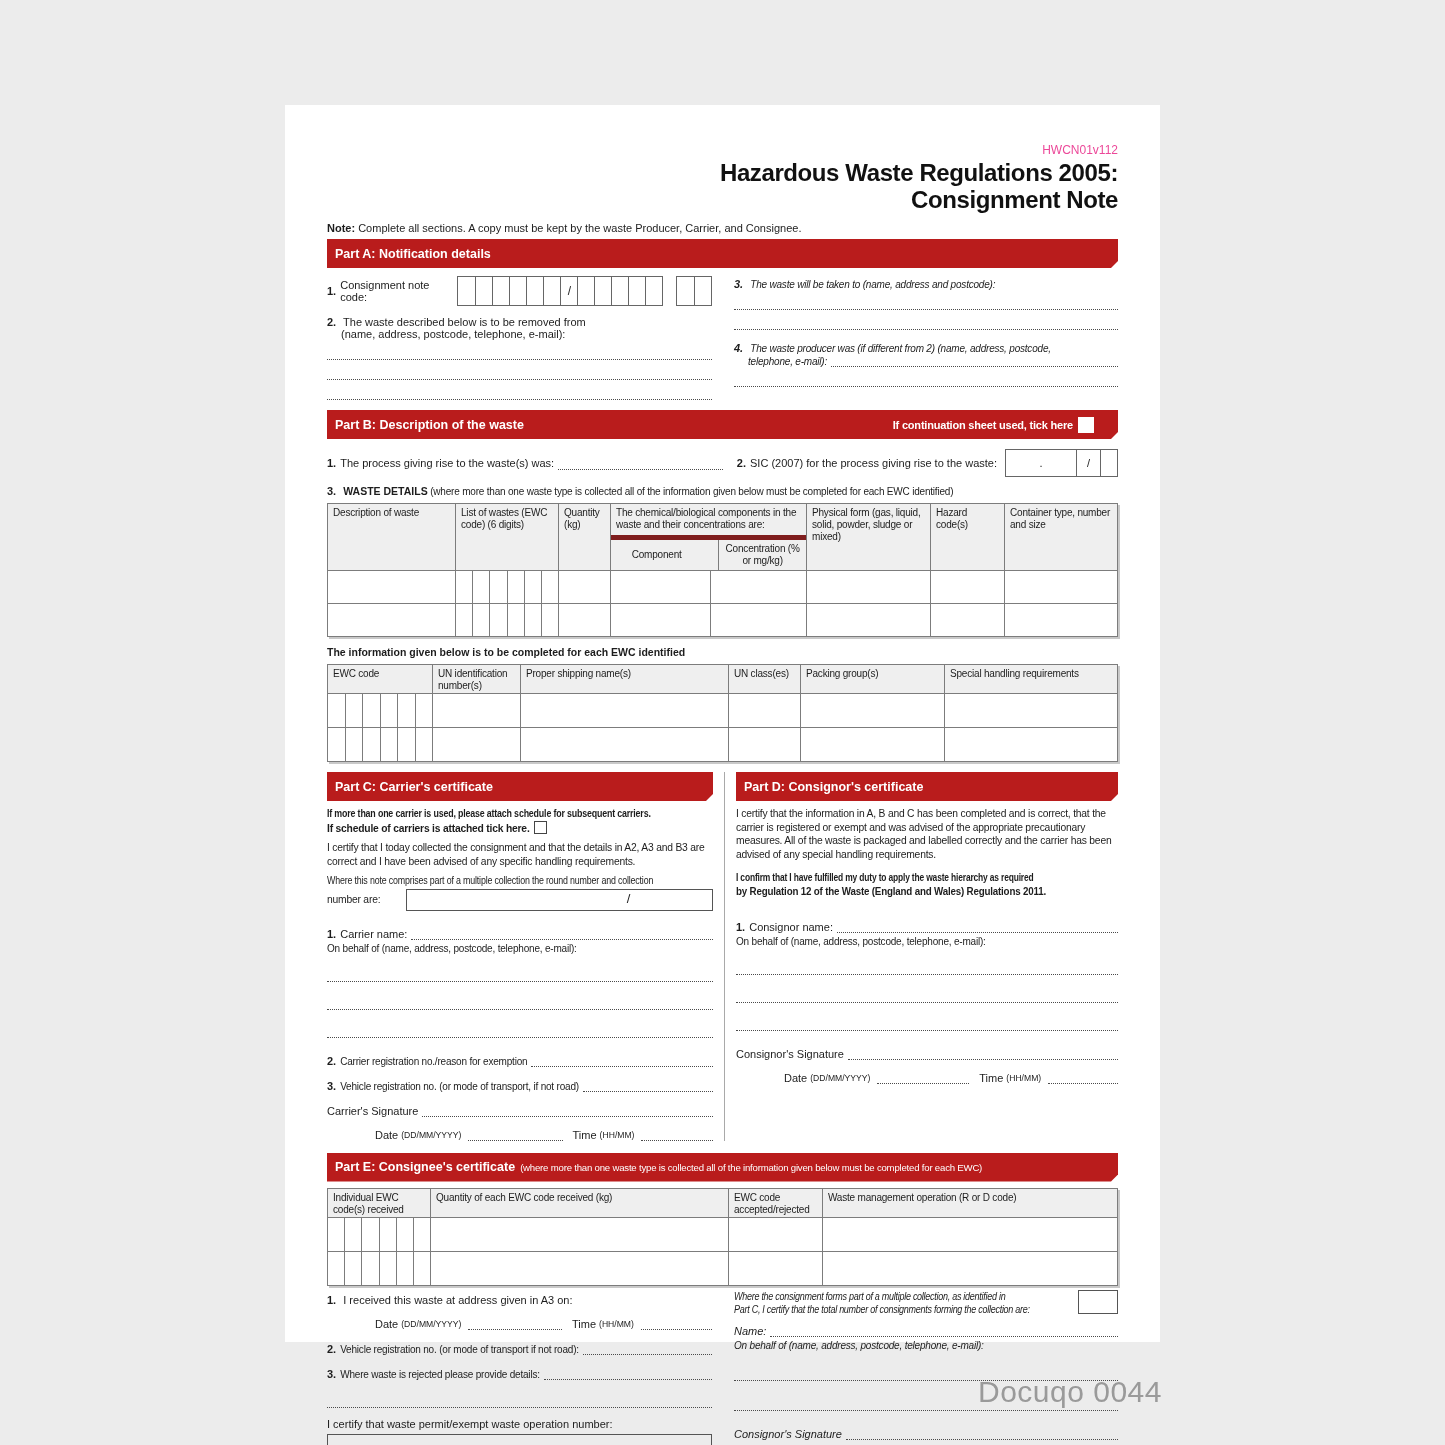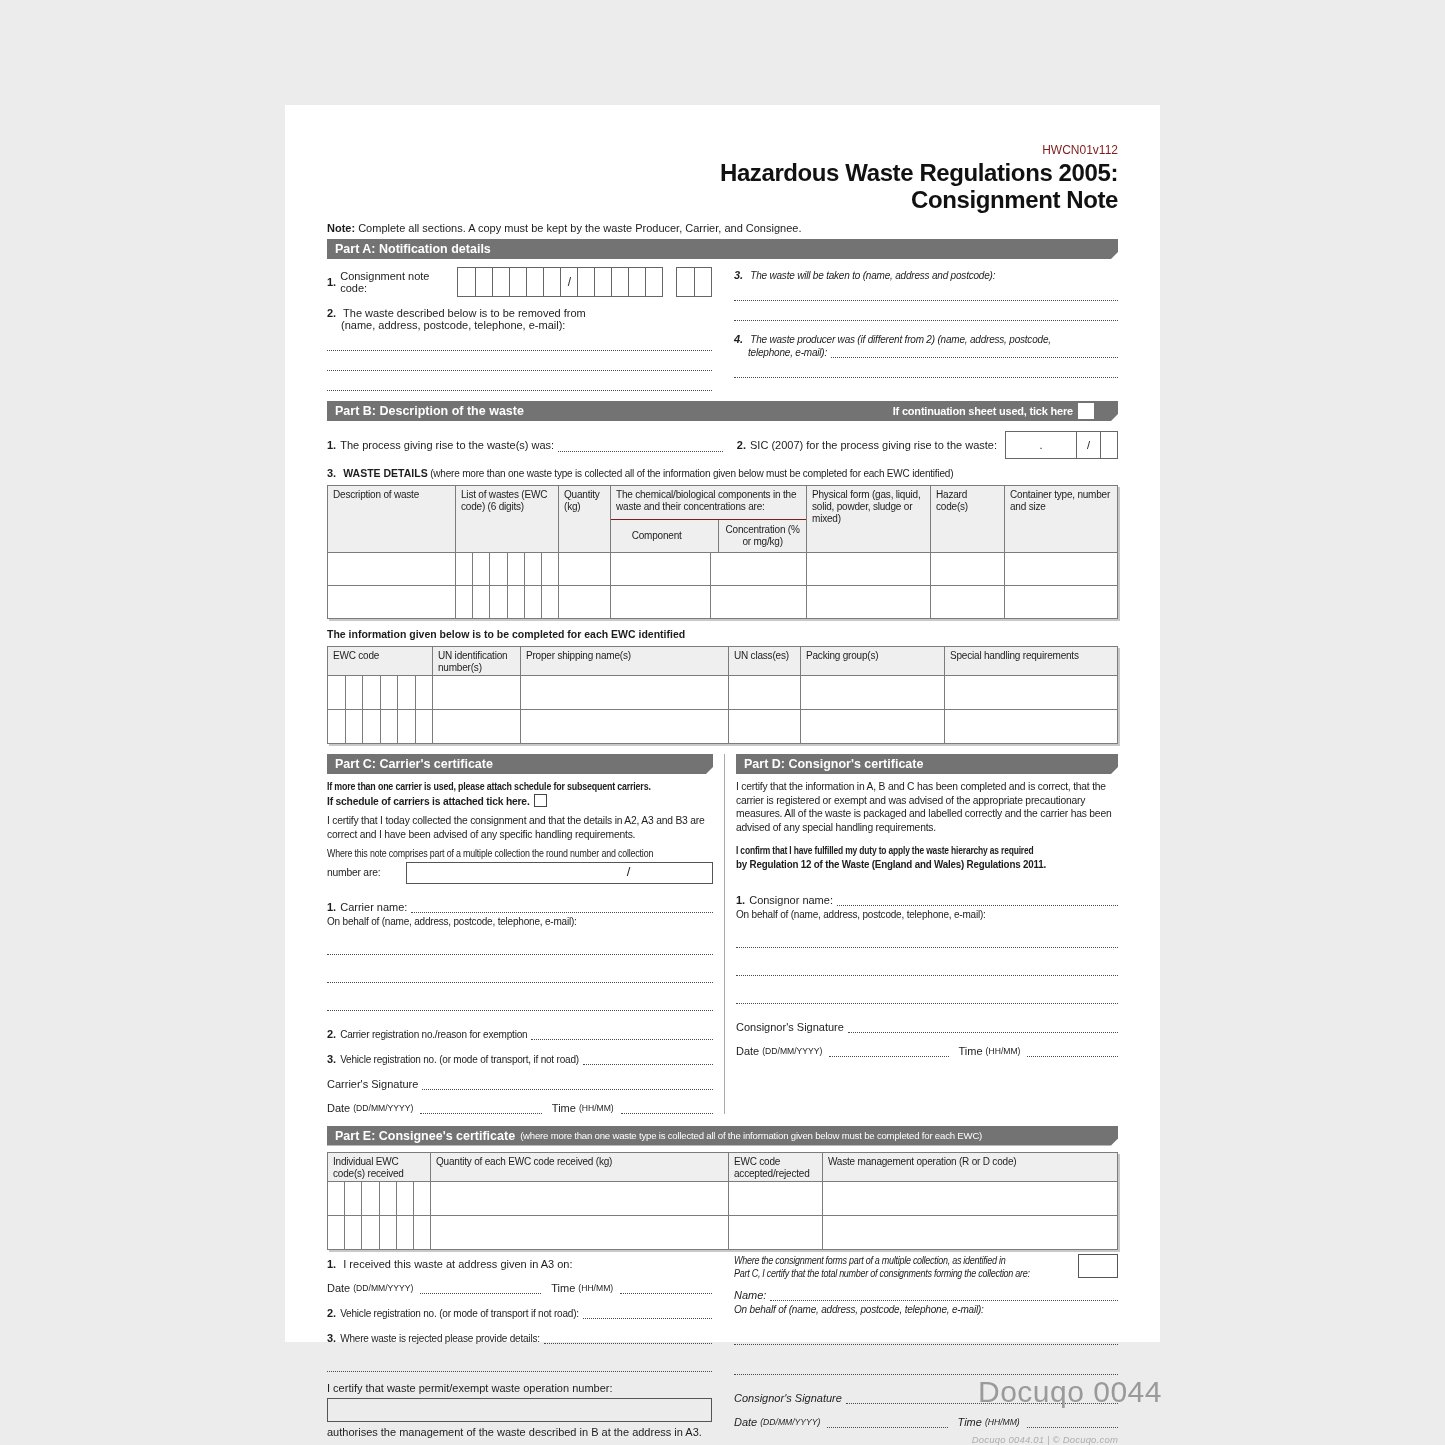--- a/index.html
+++ b/index.html
@@ -11,28 +11,28 @@
     position:relative;
   }
   .page {
     position:absolute; left:285px; top:105px;
     width:875px; height:1237px;
     background:#ffffff;
     padding:0 42px;
     font-size:11px;
   }
   
-  .doc-code { margin-top:38px; text-align:right; font-size:12px; color:#7f1d1d; }
+  .doc-code { margin-top:38px; text-align:right; font-size:12px; color:#ec4899; }
   .title { text-align:right; font-size:24px; line-height:27px; font-weight:bold; letter-spacing:-0.4px; margin-top:2px; color:#111; }
   .note-line { font-size:11px; margin-top:9px; margin-bottom:5px; }
 
   
   .bar {
-    background:#737373; color:#fff; font-weight:bold; font-size:12.5px;
-    height:20px; display:flex; align-items:center; padding:0 8px;
+    background:#b91c1c; color:#fff; font-weight:bold; font-size:12.5px;
+    height:29px; display:flex; align-items:center; padding:0 8px;
     clip-path: polygon(0 0, 100% 0, 100% calc(100% - 7px), calc(100% - 7px) 100%, 0 100%);
   }
   .bar .bar-right { margin-left:auto; display:flex; align-items:center; gap:5px; padding-right:16px; }
   .bar .bar-cb { width:16px; height:16px; background:#fff; }
   .bar-sub { font-weight:normal; font-size:9.6px; letter-spacing:-0.2px; margin-left:5px; }
 
   .num { font-weight:bold; margin-right:4px; }
   .row { display:flex; align-items:flex-end; }
   .rowc { display:flex; align-items:center; }
   .ldr { flex:1; border-bottom:1.6px dotted #4a4a4a; height:13px; margin-left:4px; min-width:20px; }
@@ -68,21 +68,21 @@
   .th .td { background:#efefef; }
   .td.nopad { padding:0; }
   .subdiv { display:flex; padding:0; }
   .subdiv i { flex:1; border-left:1px solid #7c7c7c; }
   .subdiv i:first-child { border-left:none; }
   
   .c1{width:127px} .c2{width:103px} .c3{width:52px} .c4{width:196px} .c4a{width:100px} .c4b{width:96px}
   .c5{width:124px} .c6{width:74px} .c7{flex:1}
   .chem { display:flex; flex-direction:column; }
   .chem-top { padding:3px 5px; height:33px; }
-  .chem-bot { display:flex; border-top:1px solid #7f1d1d; flex:1;gap:16px; }
+  .chem-bot { display:flex; border-top:5px solid #7f1d1d; flex:1;gap:16px; }
   .chem-bot .td { display:flex; align-items:center; justify-content:center; text-align:center; }
   .t1 .th { height:66px; }
   .t1 .dr { height:33px; }
   
   .d1{width:104px} .d2{width:88px} .d3{width:208px} .d4{width:72px} .d5{width:144px} .d6{flex:1}
   .t2 .th { height:28px; }
   .t2 .dr { height:34px; }
   
   .e1{width:102px} .e2{width:298px} .e3{width:94px} .e4{flex:1}
   .t3 .th { height:28px; }
@@ -96,21 +96,21 @@
   .cd-right { flex:1; }
   .cd-left .bar, .cd-right .bar { margin-bottom:6px; }
   .para { font-size:10.3px; line-height:13.5px; letter-spacing:-0.2px; margin-top:6px; }
   .bold { font-weight:bold; }
   .cb { width:13px; height:13px; border:1px solid #444; display:inline-block; vertical-align:-2px; margin-left:4px; }
   .round-row { display:flex; align-items:center; margin-top:1px;gap:20px; }
   .round-box { flex:1; border:1px solid #555; height:22px; margin-left:6px; position:relative; }
   .round-box span { position:absolute; left:72%; top:2px; font-size:13px; }
   .fieldline { margin-top:13px; }
   .sp8 { margin-top:8px; } .sp10 { margin-top:10px; } .sp12 { margin-top:12px; } .sp16 { margin-top:16px; } .sp22 { margin-top:22px; }
-  .dt { margin-top:11px; align-items:flex-end; }
+  .dt { margin-top:11px; align-items:flex-end;margin-left:48px; }
   .w1 { flex:1.25; } .w2 { flex:0.95; }
 
   
   .mc-row { display:flex; margin-top:4px; }
   .mc-text { flex:1; min-width:0; font-size:10px; line-height:13px; letter-spacing:-0.3px; }
   .mc-box { width:40px; height:24px; border:1px solid #555; margin-left:6px; }
   .permit-box { border:1px solid #555; height:24px; margin-top:4px; }
   .footer-credit { text-align:right; color:#aeaeae; font-size:9.5px; margin-top:6px; letter-spacing:0.2px; }
   .watermark { position:absolute; right:283px; top:1375px; font-size:30px; color:#9a9a9a; letter-spacing:0.5px; }
 </style>

